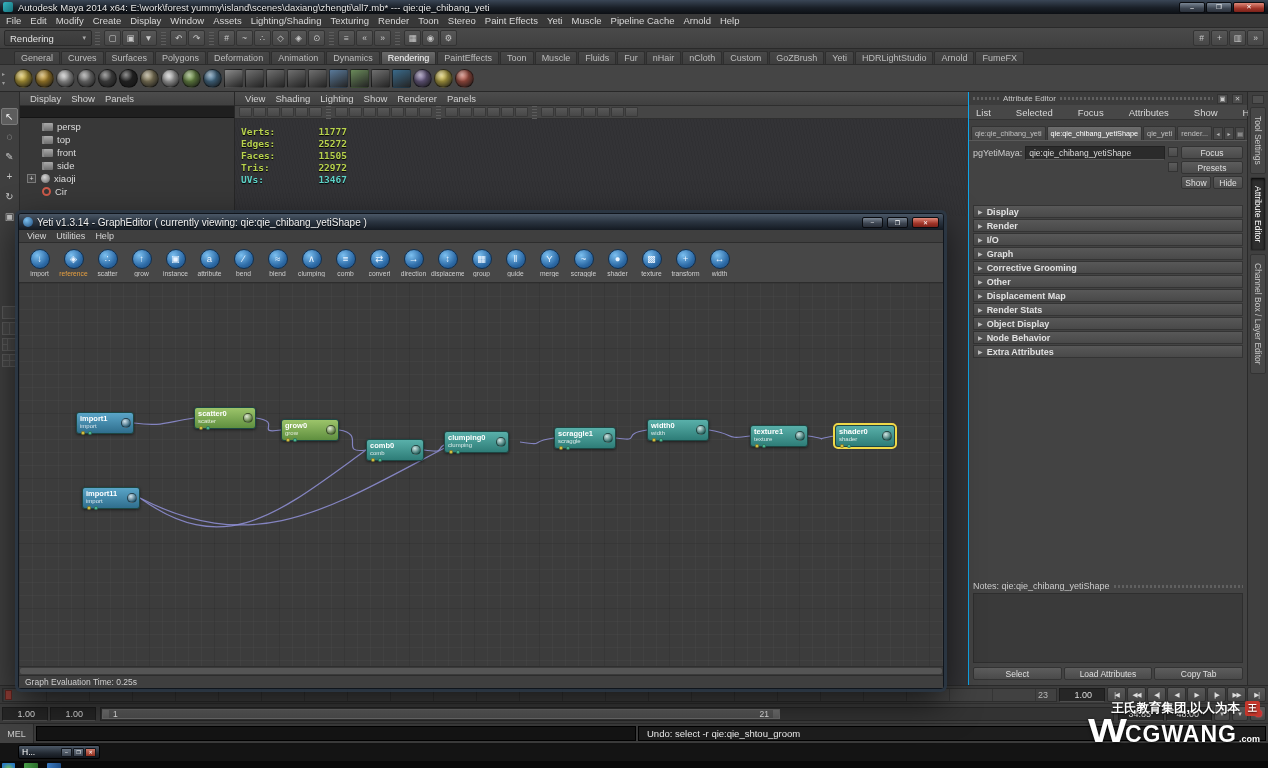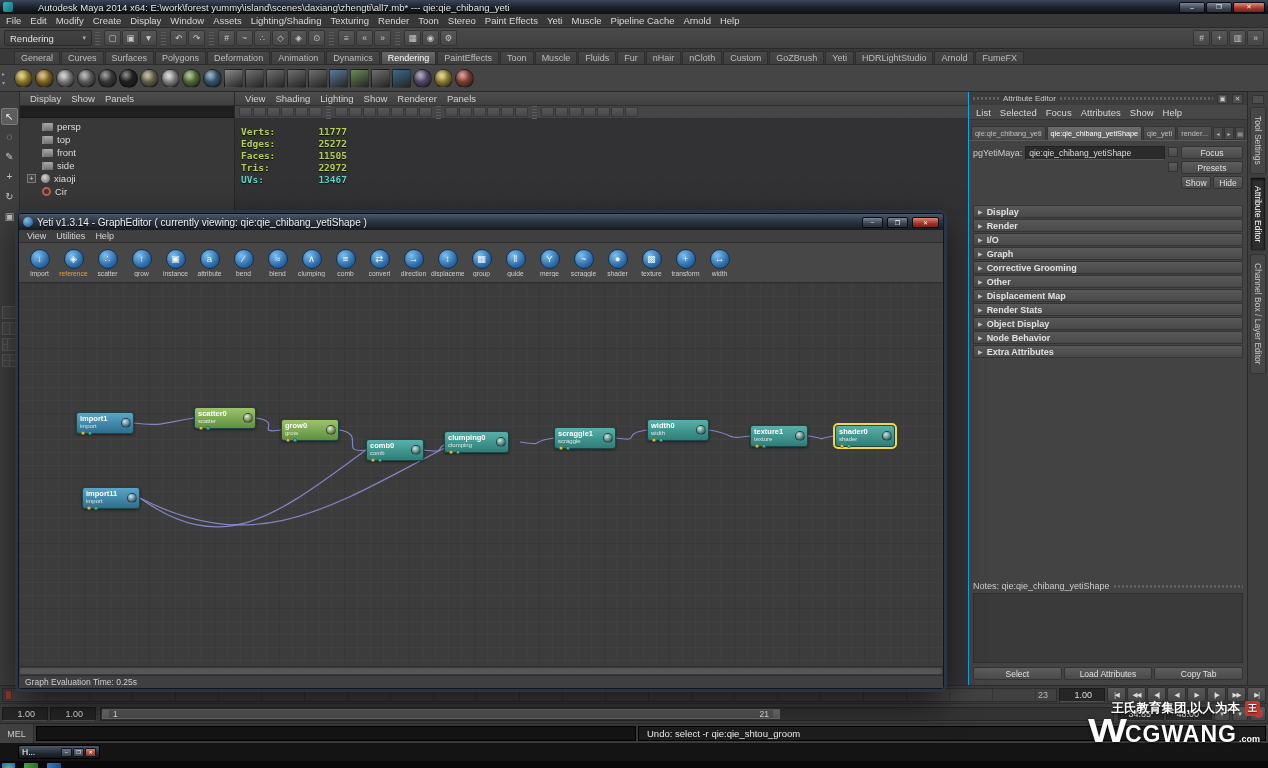--- a/index.html
+++ b/index.html
@@ -3,21 +3,21 @@
 <meta charset="utf-8">
 <style>
 *{margin:0;padding:0;box-sizing:border-box;}
 html,body{width:1268px;height:768px;overflow:hidden;background:#000;}
 body{font-family:"Liberation Sans","DejaVu Sans",sans-serif;font-size:10px;color:#ccc;position:relative;}
 #root{position:absolute;inset:0;display:flex;flex-direction:column;background:#3c3c3c;}
 
 
 #titlebar{height:14px;background:linear-gradient(#3a4656,#1a2028 55%,#0c0f14);display:flex;align-items:center;padding:0 3px;color:#e8e8e8;font-size:9.5px;flex:0 0 auto;}
 #titlebar .app-icon{width:10px;height:10px;background:linear-gradient(135deg,#35b5c1,#16707a);border-radius:2px;margin-right:5px;flex:0 0 auto;}
-#titlebar .title{white-space:nowrap;overflow:hidden;text-overflow:ellipsis;flex:1;text-shadow:0 1px 1px #000;margin-left:20px;}
+#titlebar .title{white-space:nowrap;overflow:hidden;text-overflow:ellipsis;flex:1;text-shadow:0 1px 1px #000;}
 .winbtn{width:26px;height:11px;margin-left:1px;border-radius:2px;border:1px solid #0a0c10;background:linear-gradient(#7a8694,#3c4450 60%,#2a303a);display:flex;align-items:center;justify-content:center;font-size:6.5px;color:#fff;flex:0 0 auto;}
 .winbtn.close{background:linear-gradient(#e08a7a,#a03428 60%,#7a221a);width:32px;}
 
 
 #menubar{height:14px;background:#383838;border-bottom:1px solid #2a2a2a;display:flex;align-items:center;padding:0 6px;gap:9px;font-size:9.5px;color:#d8d8d8;flex:0 0 auto;white-space:nowrap;}
 .mitem{cursor:default;}
 
 
 #statusline{height:21px;background:linear-gradient(#4a4a4a,#3f3f3f);border-bottom:1px solid #2a2a2a;display:flex;align-items:center;padding:0 4px;flex:0 0 auto;}
 .dd{width:88px;height:16px;background:linear-gradient(#424242,#3a3a3a);border:1px solid #2a2a2a;border-radius:2px;display:flex;align-items:center;justify-content:space-between;padding:0 5px;font-size:9.5px;color:#e0e0e0;}
@@ -79,21 +79,21 @@
 .hud-row{display:flex;width:106px;justify-content:space-between;color:#b8d24e;text-shadow:0 1px 1px #000;}
 .hud-row.accent{color:#5ed3c8;}
 
 
 #rightdock{width:300px;flex:0 0 auto;display:flex;background:#3f3f3f;border-left:1px solid #0ea5e9;}
 #ae{flex:1;display:flex;flex-direction:column;background:#434343;border-right:1px solid #2a2a2a;min-width:0;}
 #ae-header{height:13px;display:flex;align-items:center;gap:4px;padding:0 4px;font-size:8px;color:#c8c8c8;background:#3c3c3c;flex:0 0 auto;}
 .grip{flex:0 0 26px;height:3px;background:repeating-linear-gradient(90deg,#606060 0 2px,transparent 2px 4px);}
 .grip.flex{flex:1;}
 .hicon{width:11px;height:10px;font-size:6.5px;color:#ccc;background:#4c4c4c;border:1px solid #333;display:flex;align-items:center;justify-content:center;}
-#ae-menus{height:15px;display:flex;gap:9px;align-items:center;padding:0 7px;font-size:9.5px;background:#474747;border-bottom:1px solid #333;color:#d8d8d8;flex:0 0 auto;white-space:nowrap;}
+#ae-menus{height:15px;display:flex;gap:25px;align-items:center;padding:0 7px;font-size:9.5px;background:#474747;border-bottom:1px solid #333;color:#d8d8d8;flex:0 0 auto;white-space:nowrap;}
 #ae-tabs{display:flex;align-items:flex-end;height:21px;padding:3px 2px 0;gap:1px;background:#3f3f3f;border-bottom:1px solid #5a5a5a;flex:0 0 auto;}
 .aetab{font-size:7.3px;color:#c0c0c0;background:linear-gradient(#515151,#454545);border:1px solid #333;border-bottom:none;border-radius:2px 2px 0 0;padding:2px 3px;white-space:nowrap;overflow:hidden;max-width:104px;}
 .aetab.active{background:linear-gradient(#6d6d6d,#575757);color:#fff;}
 .aetab-ctrl{width:10px;height:13px;font-size:6px;color:#bbb;background:#4a4a4a;border:1px solid #333;display:flex;align-items:center;justify-content:center;}
 #ae-fieldblock{display:flex;padding:5px 4px 2px;gap:3px;flex:0 0 auto;}
 #ae-fieldleft{flex:1;display:flex;align-items:flex-start;gap:3px;min-width:0;}
 .ae-label{font-size:9px;color:#ccc;margin-top:2px;white-space:nowrap;}
 .ae-input{flex:1;height:14px;background:#2b2b2b;border:1px solid #222;border-bottom-color:#555;color:#ddd;font-size:8.5px;padding:1px 3px;white-space:nowrap;overflow:hidden;}
 #ae-minicons{display:flex;flex-direction:column;gap:5px;margin-top:1px;}
 .ae-mini{width:10px;height:10px;background:linear-gradient(#5c5c5c,#4a4a4a);border:1px solid #333;}

